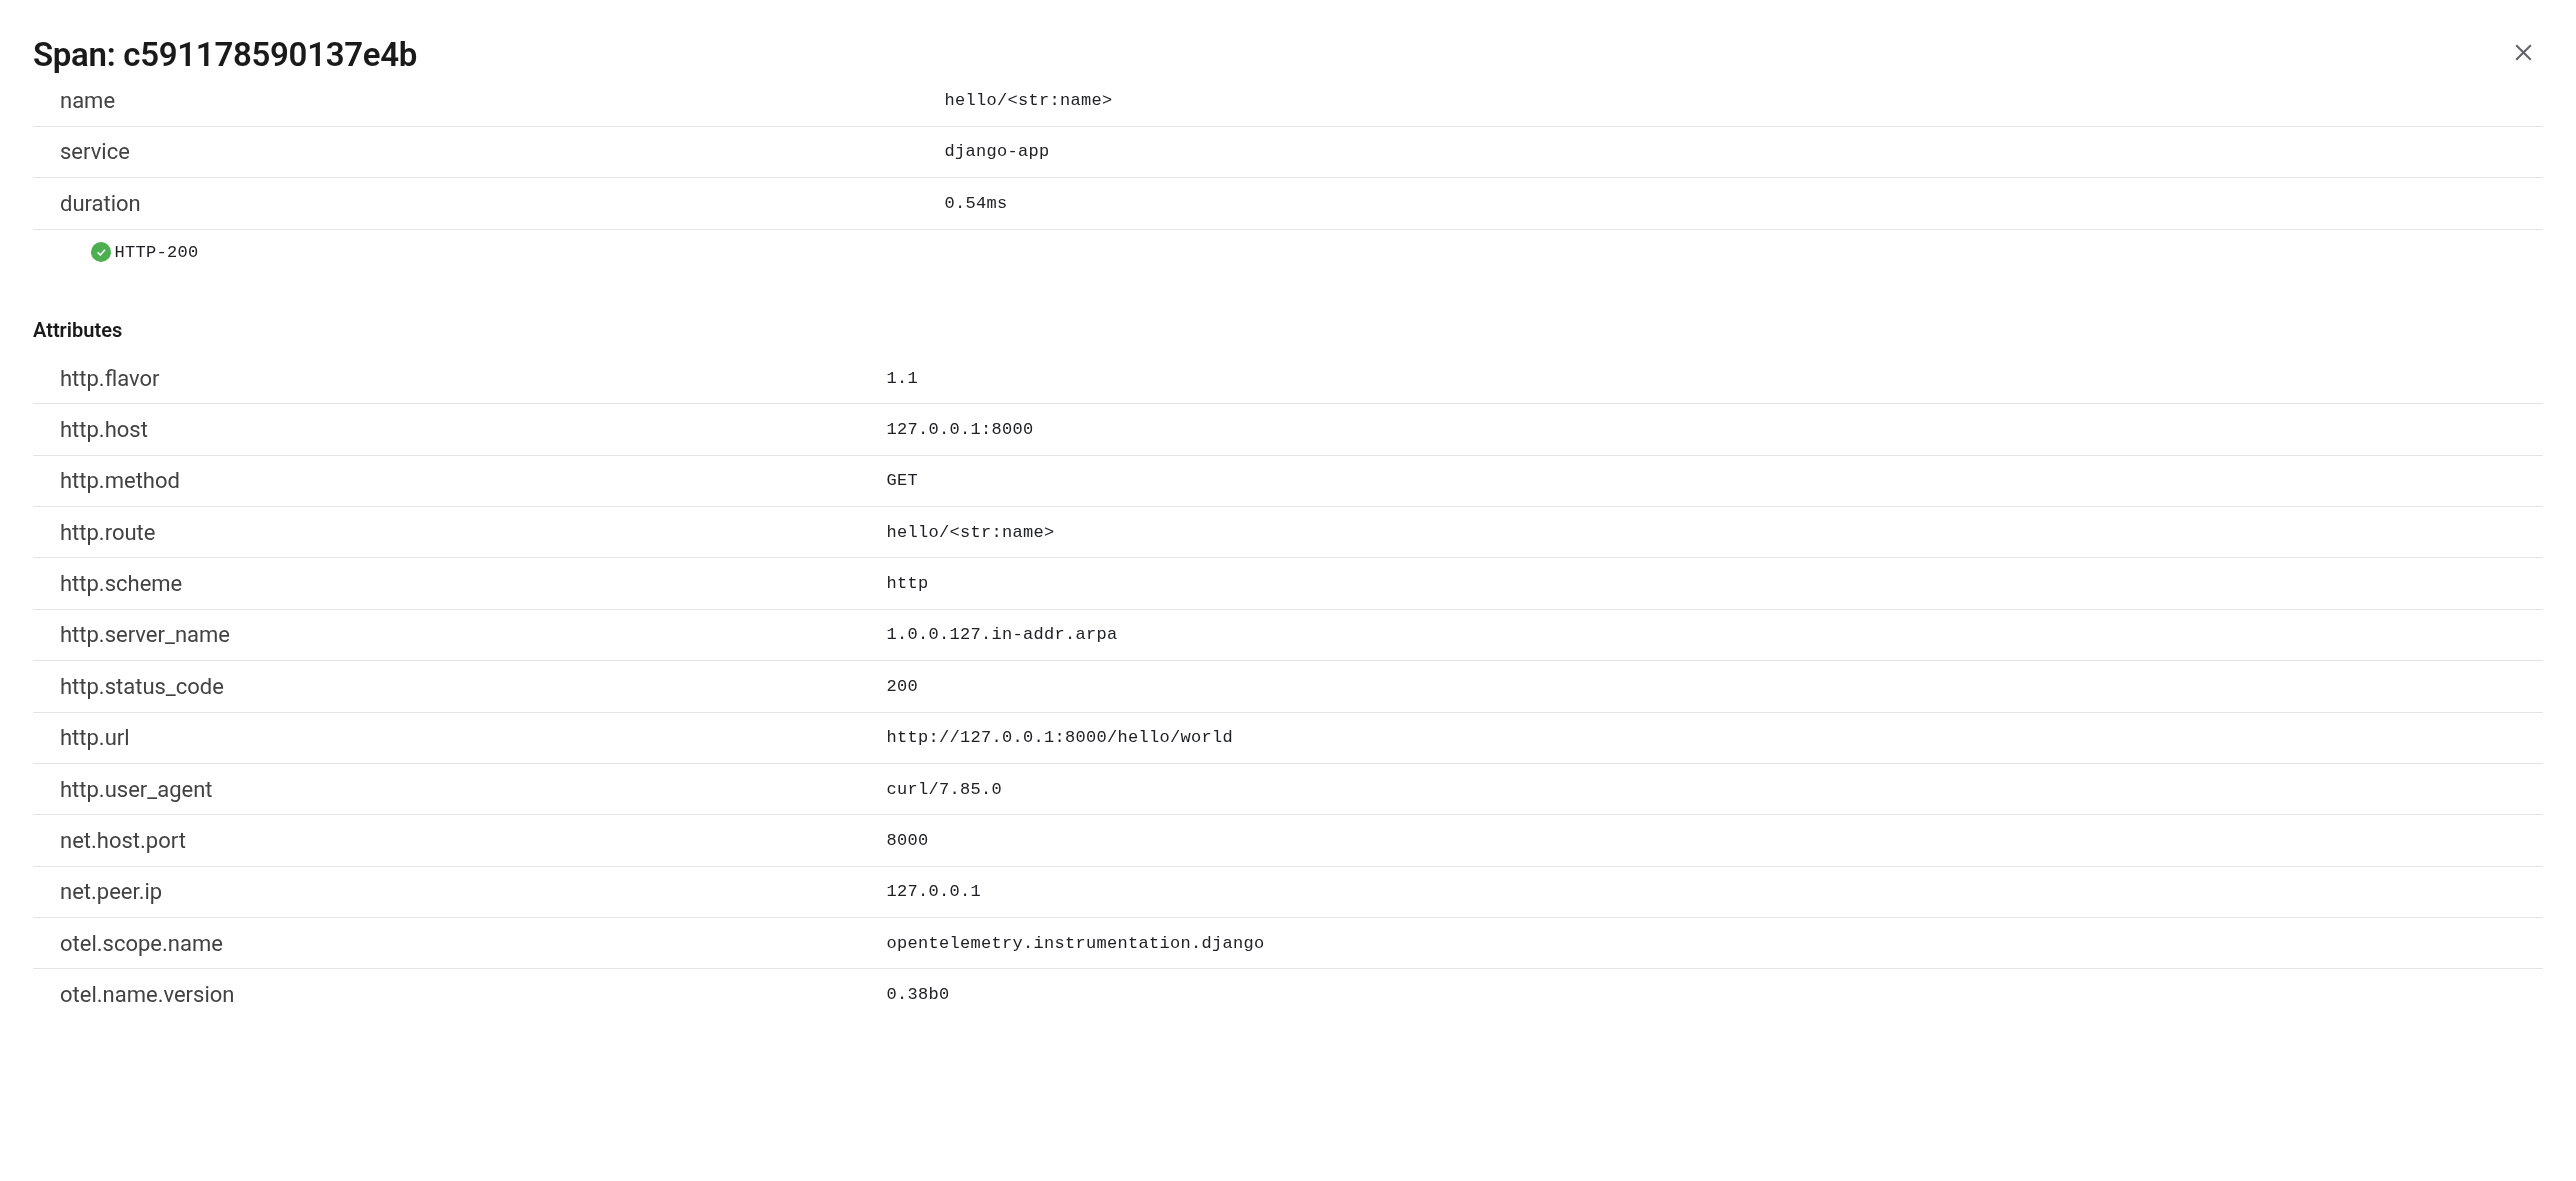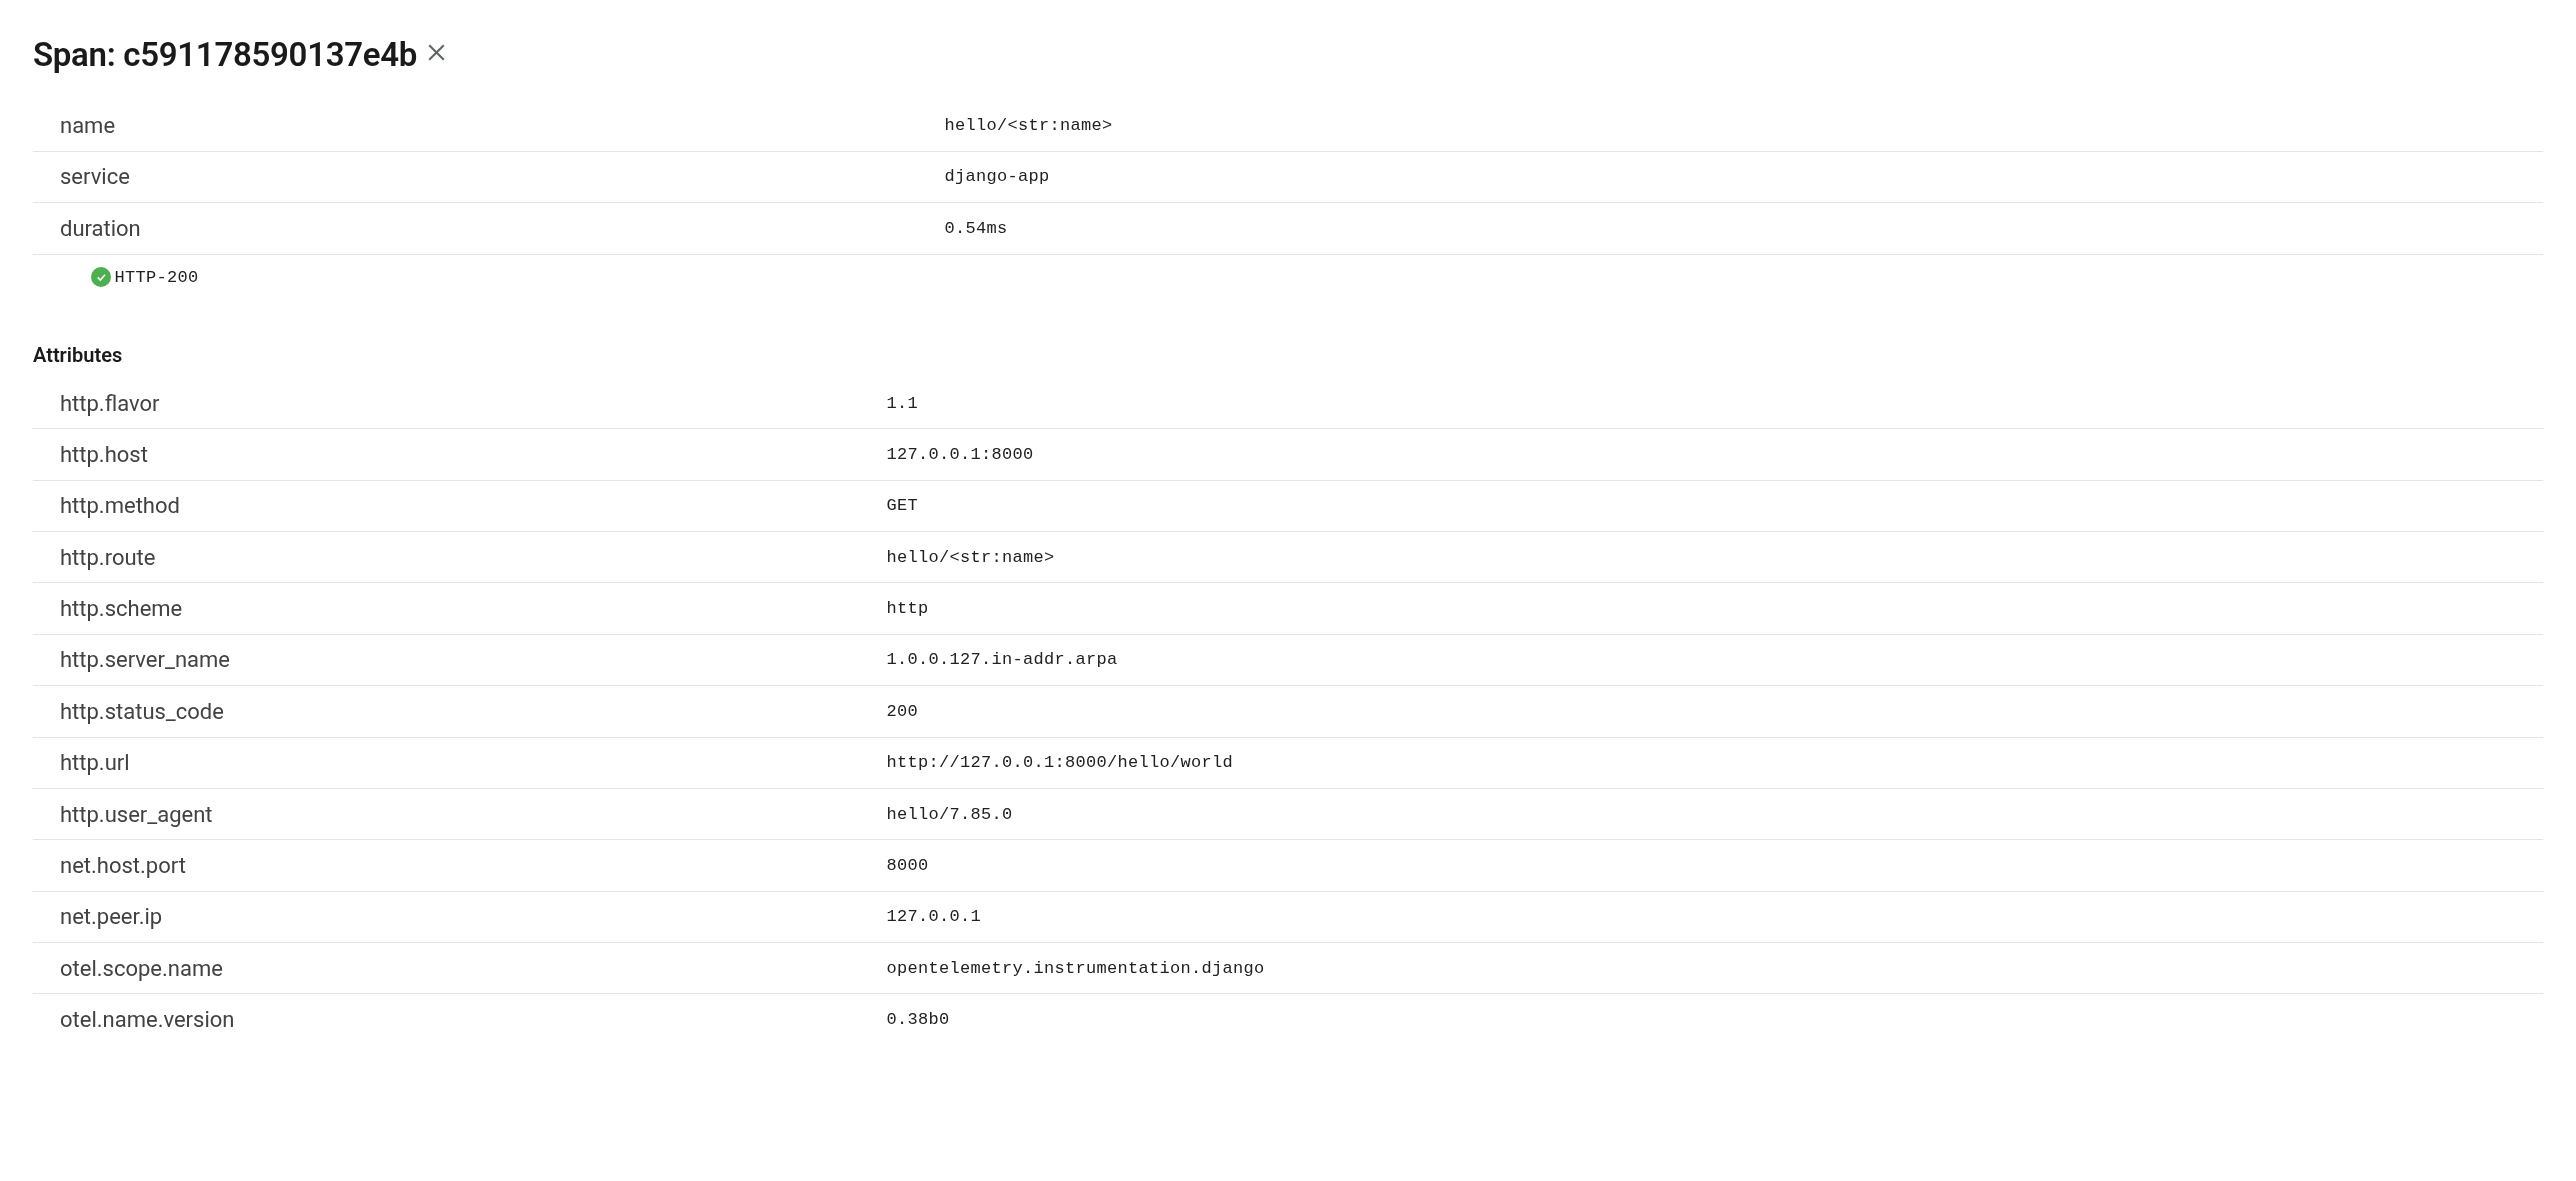--- a/index.html
+++ b/index.html
@@ -8,22 +8,22 @@
       box-sizing: border-box;
     }
     body {
       font-family: -apple-system, BlinkMacSystemFont, "Segoe UI", Roboto, "Helvetica Neue", Arial, sans-serif;
       background: #ffffff;
       color: #212529;
       padding: 33px;
     }
     .header {
       display: flex;
-      align-items: center;
-      margin-bottom: 25px;
+      justify-content: space-between;
+      align-items: center;
     }
     .title {
       font-size: 33px;
       font-weight: 600;
       color: #1a1a1a;
       letter-spacing: -0.3px;
     }
     .close-btn {
       background: transparent;
       border: none;
@@ -190,21 +190,21 @@
     </div>
     <div class="row">
       <div class="key-cell">http.url</div>
       <div class="val-cell">
         <span>http://127.0.0.1:8000/hello/world</span>
       </div>
     </div>
     <div class="row">
       <div class="key-cell">http.user_agent</div>
       <div class="val-cell">
-        <span>hello/7.85.0</span>
+        <span>curl/7.85.0</span>
       </div>
     </div>
     <div class="row">
       <div class="key-cell">net.host.port</div>
       <div class="val-cell">
         <span>8000</span>
       </div>
     </div>
     <div class="row">
       <div class="key-cell">net.peer.ip</div>

